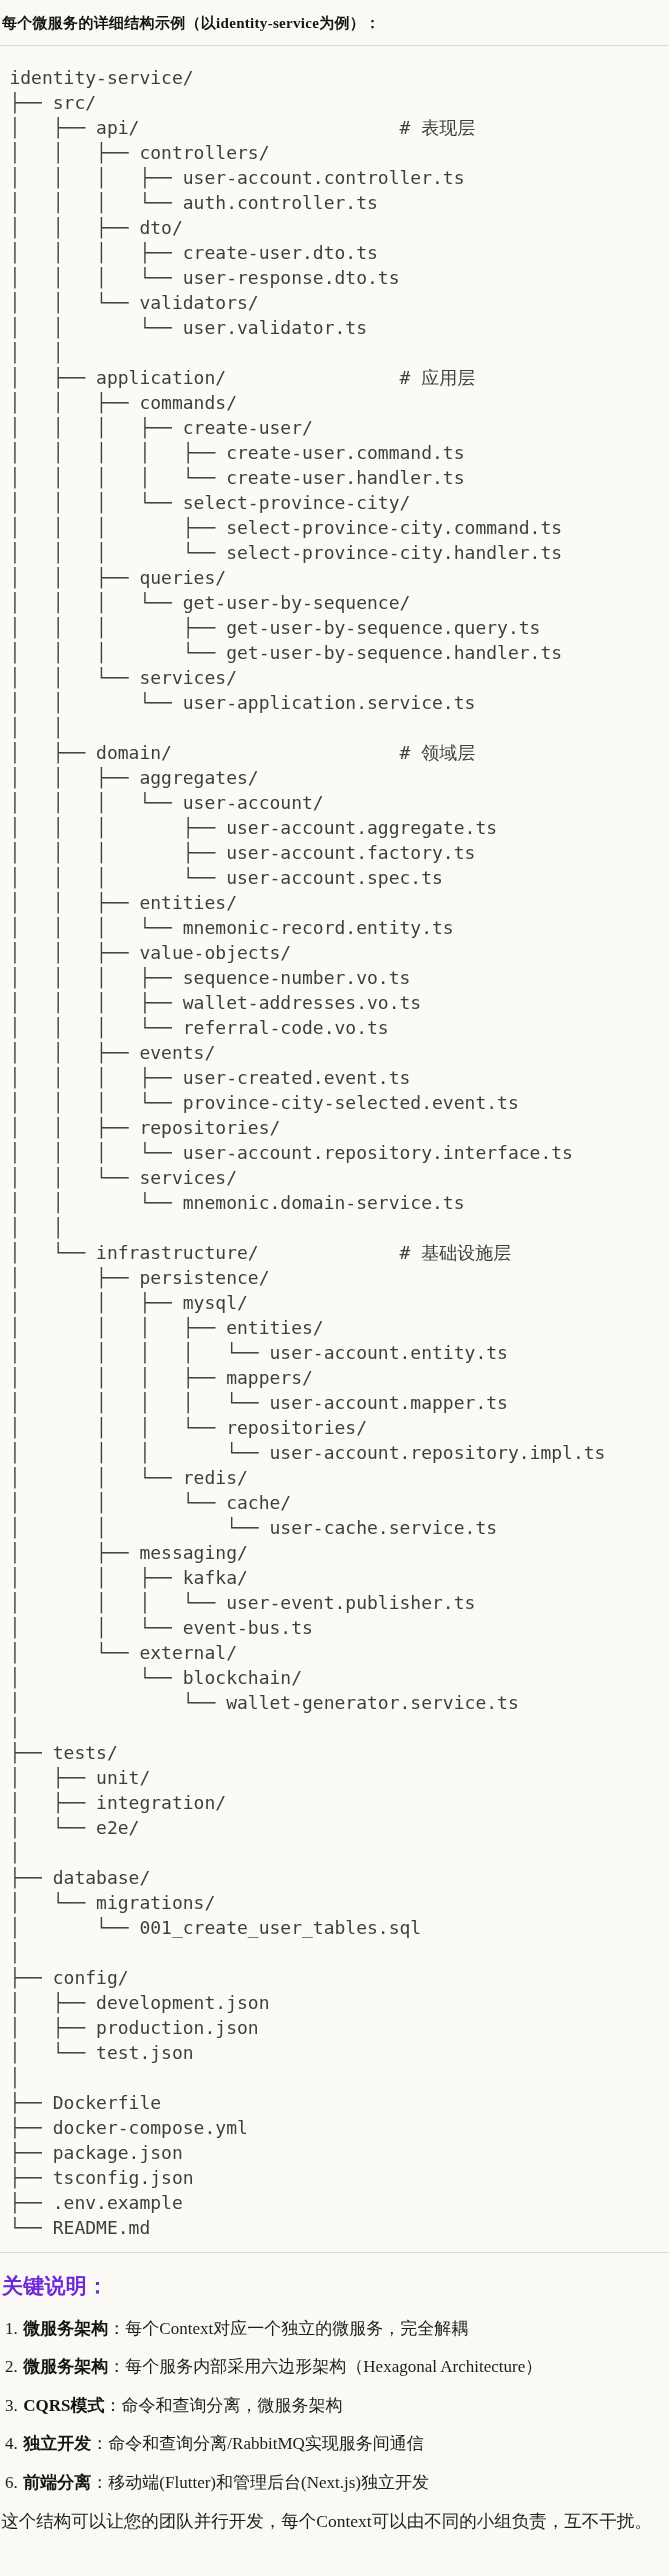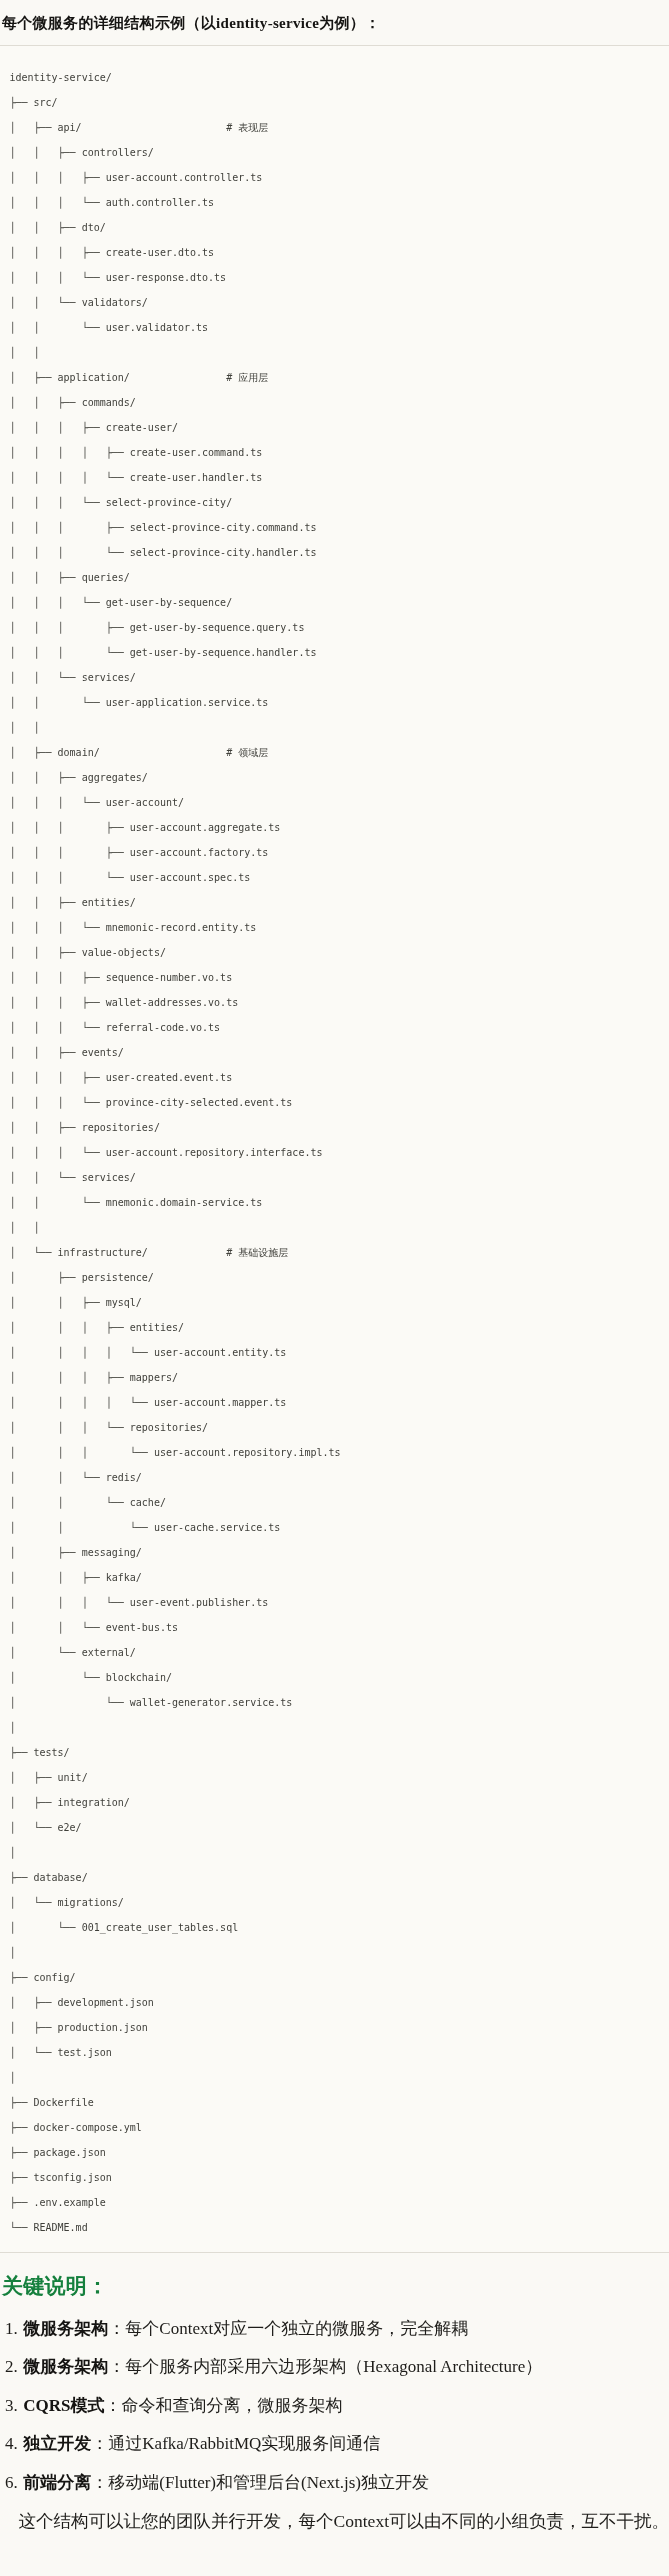--- a/index.html
+++ b/index.html
@@ -23,52 +23,51 @@
   }
   .code-block {
     background: #fbfaf6;
     border-top: 0.6px solid #dfdcd4;
     border-bottom: 0.6px solid #dfdcd4;
     padding: 19px 10px 11.3px 9.4px;
   }
   .file-tree {
     margin: 0;
     font-family: "DejaVu Sans Mono", "Liberation Mono", monospace;
-    font-size: 10px;
+    font-size: 18px;
     line-height: 25px;
     color: #3f3f3a;
     white-space: pre;
   }
   .notes-heading {
     margin: 19px 0 15px 1.9px;
     font-size: 21px;
     line-height: 29px;
     font-weight: 700;
-    color: #15803d;
+    color: #6d28d9;
     letter-spacing: 0.3px;
   }
   .note-item {
     margin: 0 0 12.5px 5px;
     font-size: 17px;
     line-height: 26px;
     color: #1e1d1a;
   }
   .note-num {
     margin-right: 5.6px;
   }
   .note-term {
     font-weight: 700;
     color: #151412;
   }
   .closing {
     margin: 10px 0 0 1.3px;
     font-size: 17.5px;
     line-height: 26px;
     color: #1e1d1a;
-    text-align: right;
   }
 </style>
 </head>
 <body>
 
 <div class="page">
 
   <h2 class="page-title">每个微服务的详细结构示例（以identity-service为例）：</h2>
 
   <div class="code-block">
@@ -160,20 +159,20 @@
 ├── .env.example
 └── README.md</pre>
   </div>
 
   <h2 class="notes-heading">关键说明：</h2>
 
   <div class="notes-list">
     <div class="note-item"><span class="note-num">1.</span><span class="note-term">微服务架构</span><span class="note-text">：每个Context对应一个独立的微服务，完全解耦</span></div>
     <div class="note-item"><span class="note-num">2.</span><span class="note-term">微服务架构</span><span class="note-text">：每个服务内部采用六边形架构（Hexagonal Architecture）</span></div>
     <div class="note-item"><span class="note-num">3.</span><span class="note-term">CQRS模式</span><span class="note-text">：命令和查询分离，微服务架构</span></div>
-    <div class="note-item"><span class="note-num">4.</span><span class="note-term">独立开发</span><span class="note-text">：通过Kafka/RabbitMQ实现服务间通信</span></div>
+    <div class="note-item"><span class="note-num">4.</span><span class="note-term">独立开发</span><span class="note-text">：命令和查询分离/RabbitMQ实现服务间通信</span></div>
     <div class="note-item"><span class="note-num">6.</span><span class="note-term">前端分离</span><span class="note-text">：移动端(Flutter)和管理后台(Next.js)独立开发</span></div>
   </div>
 
   <p class="closing">这个结构可以让您的团队并行开发，每个Context可以由不同的小组负责，互不干扰。</p>
 
 </div>
 
 
 </body></html>

